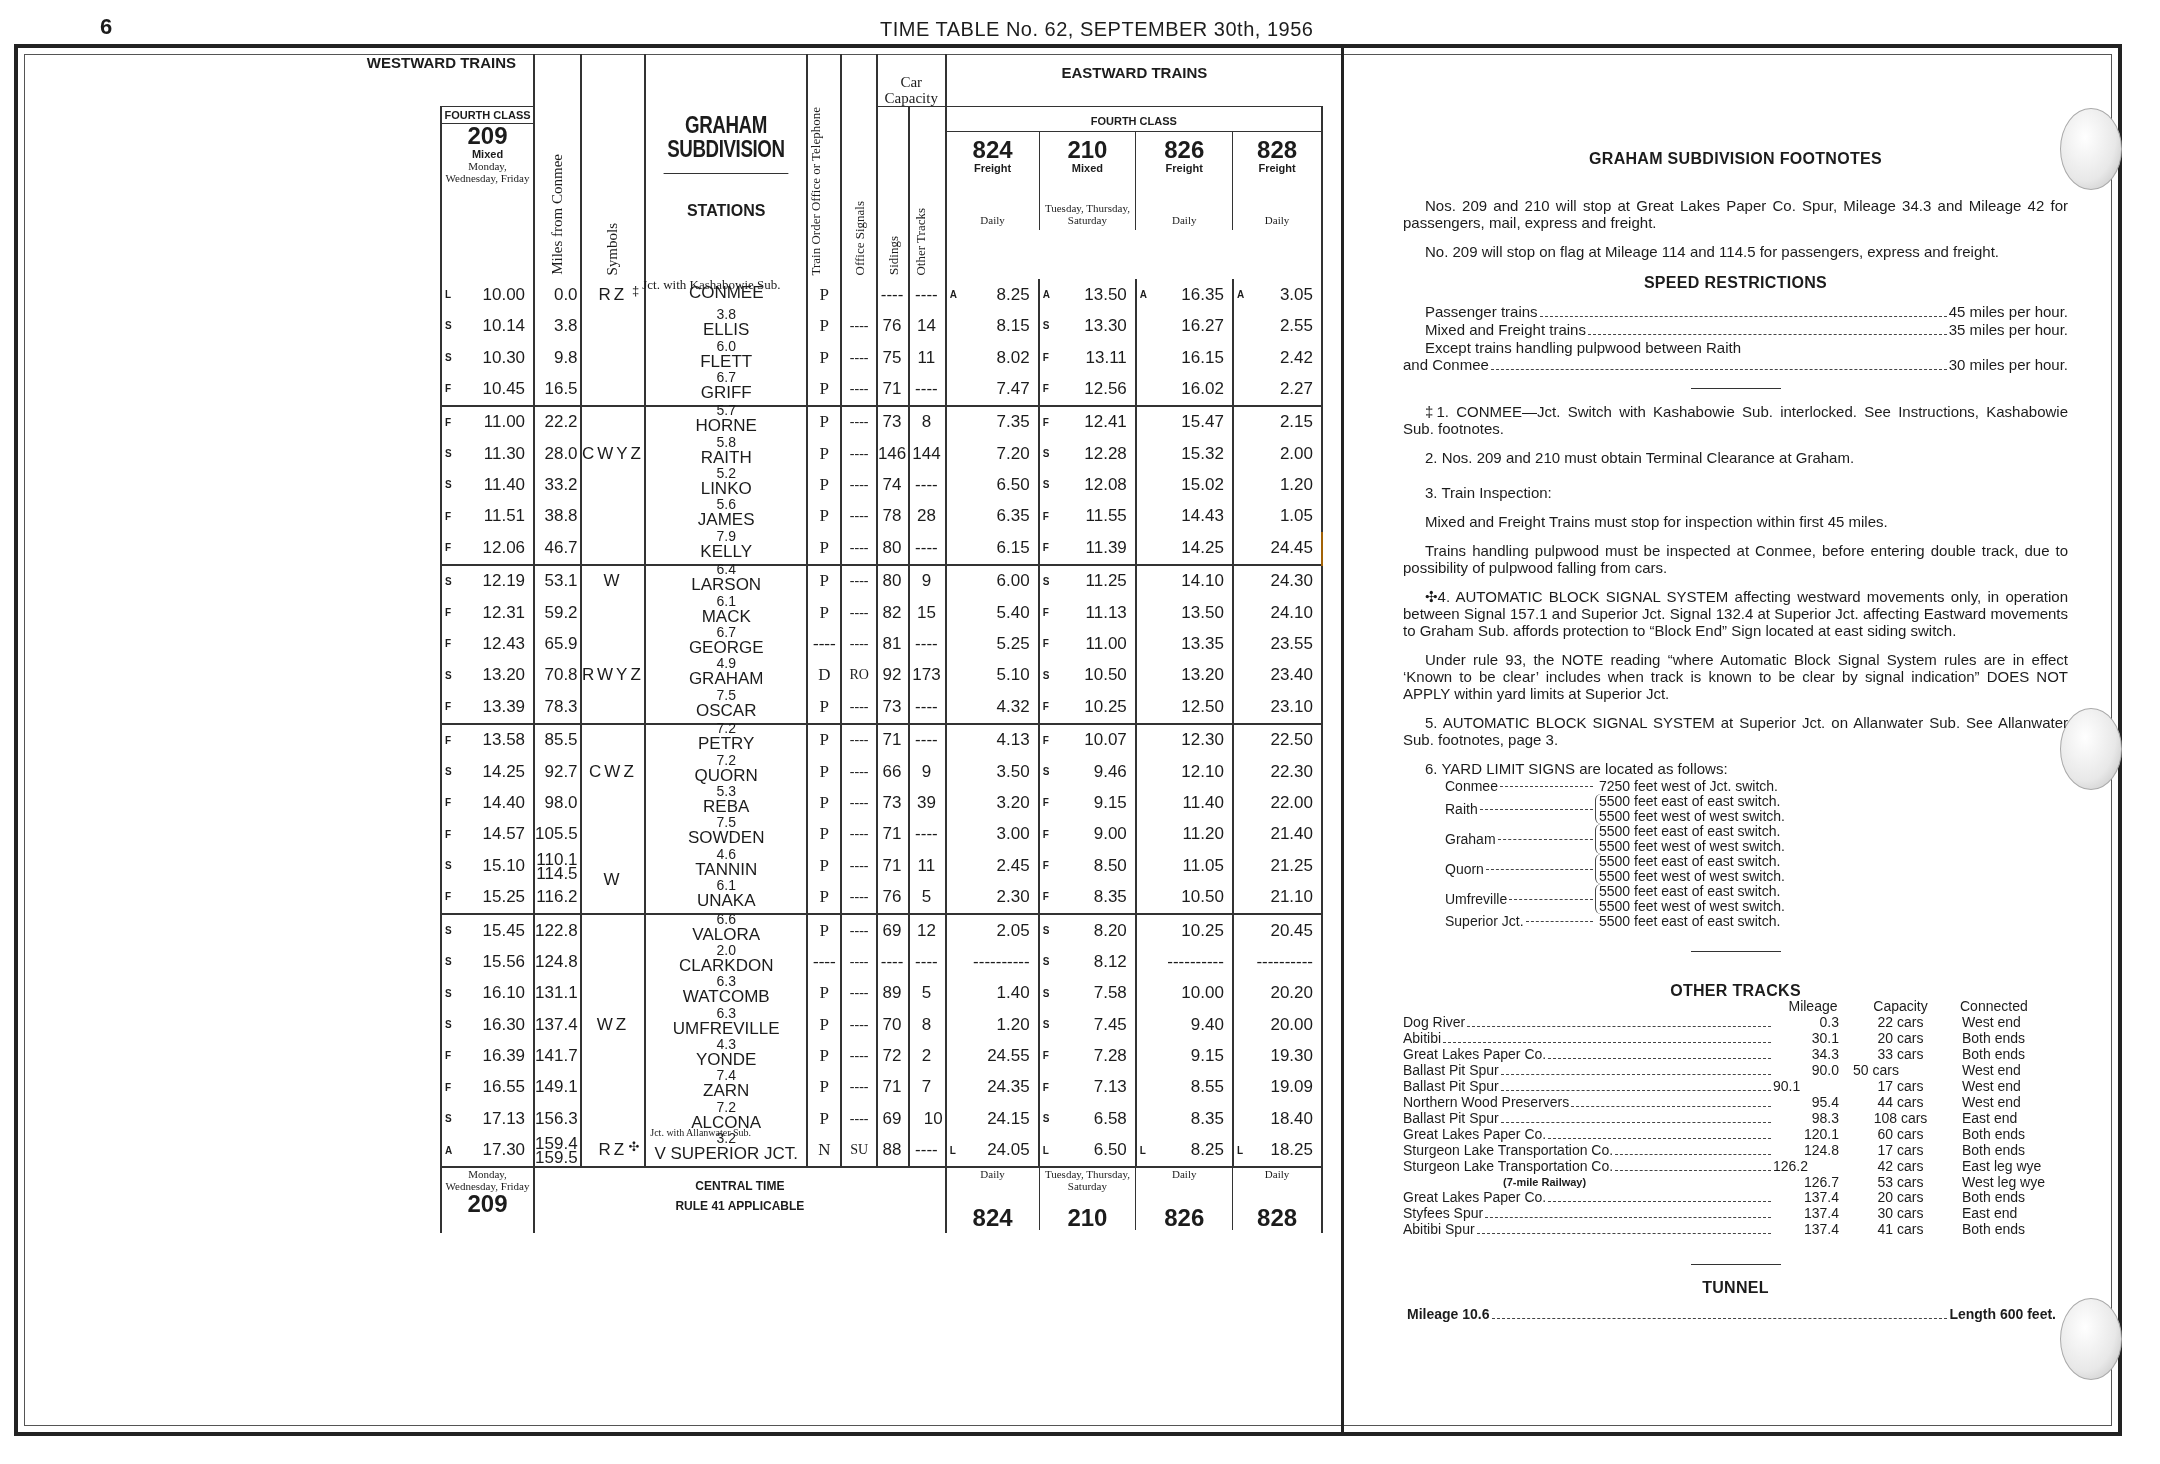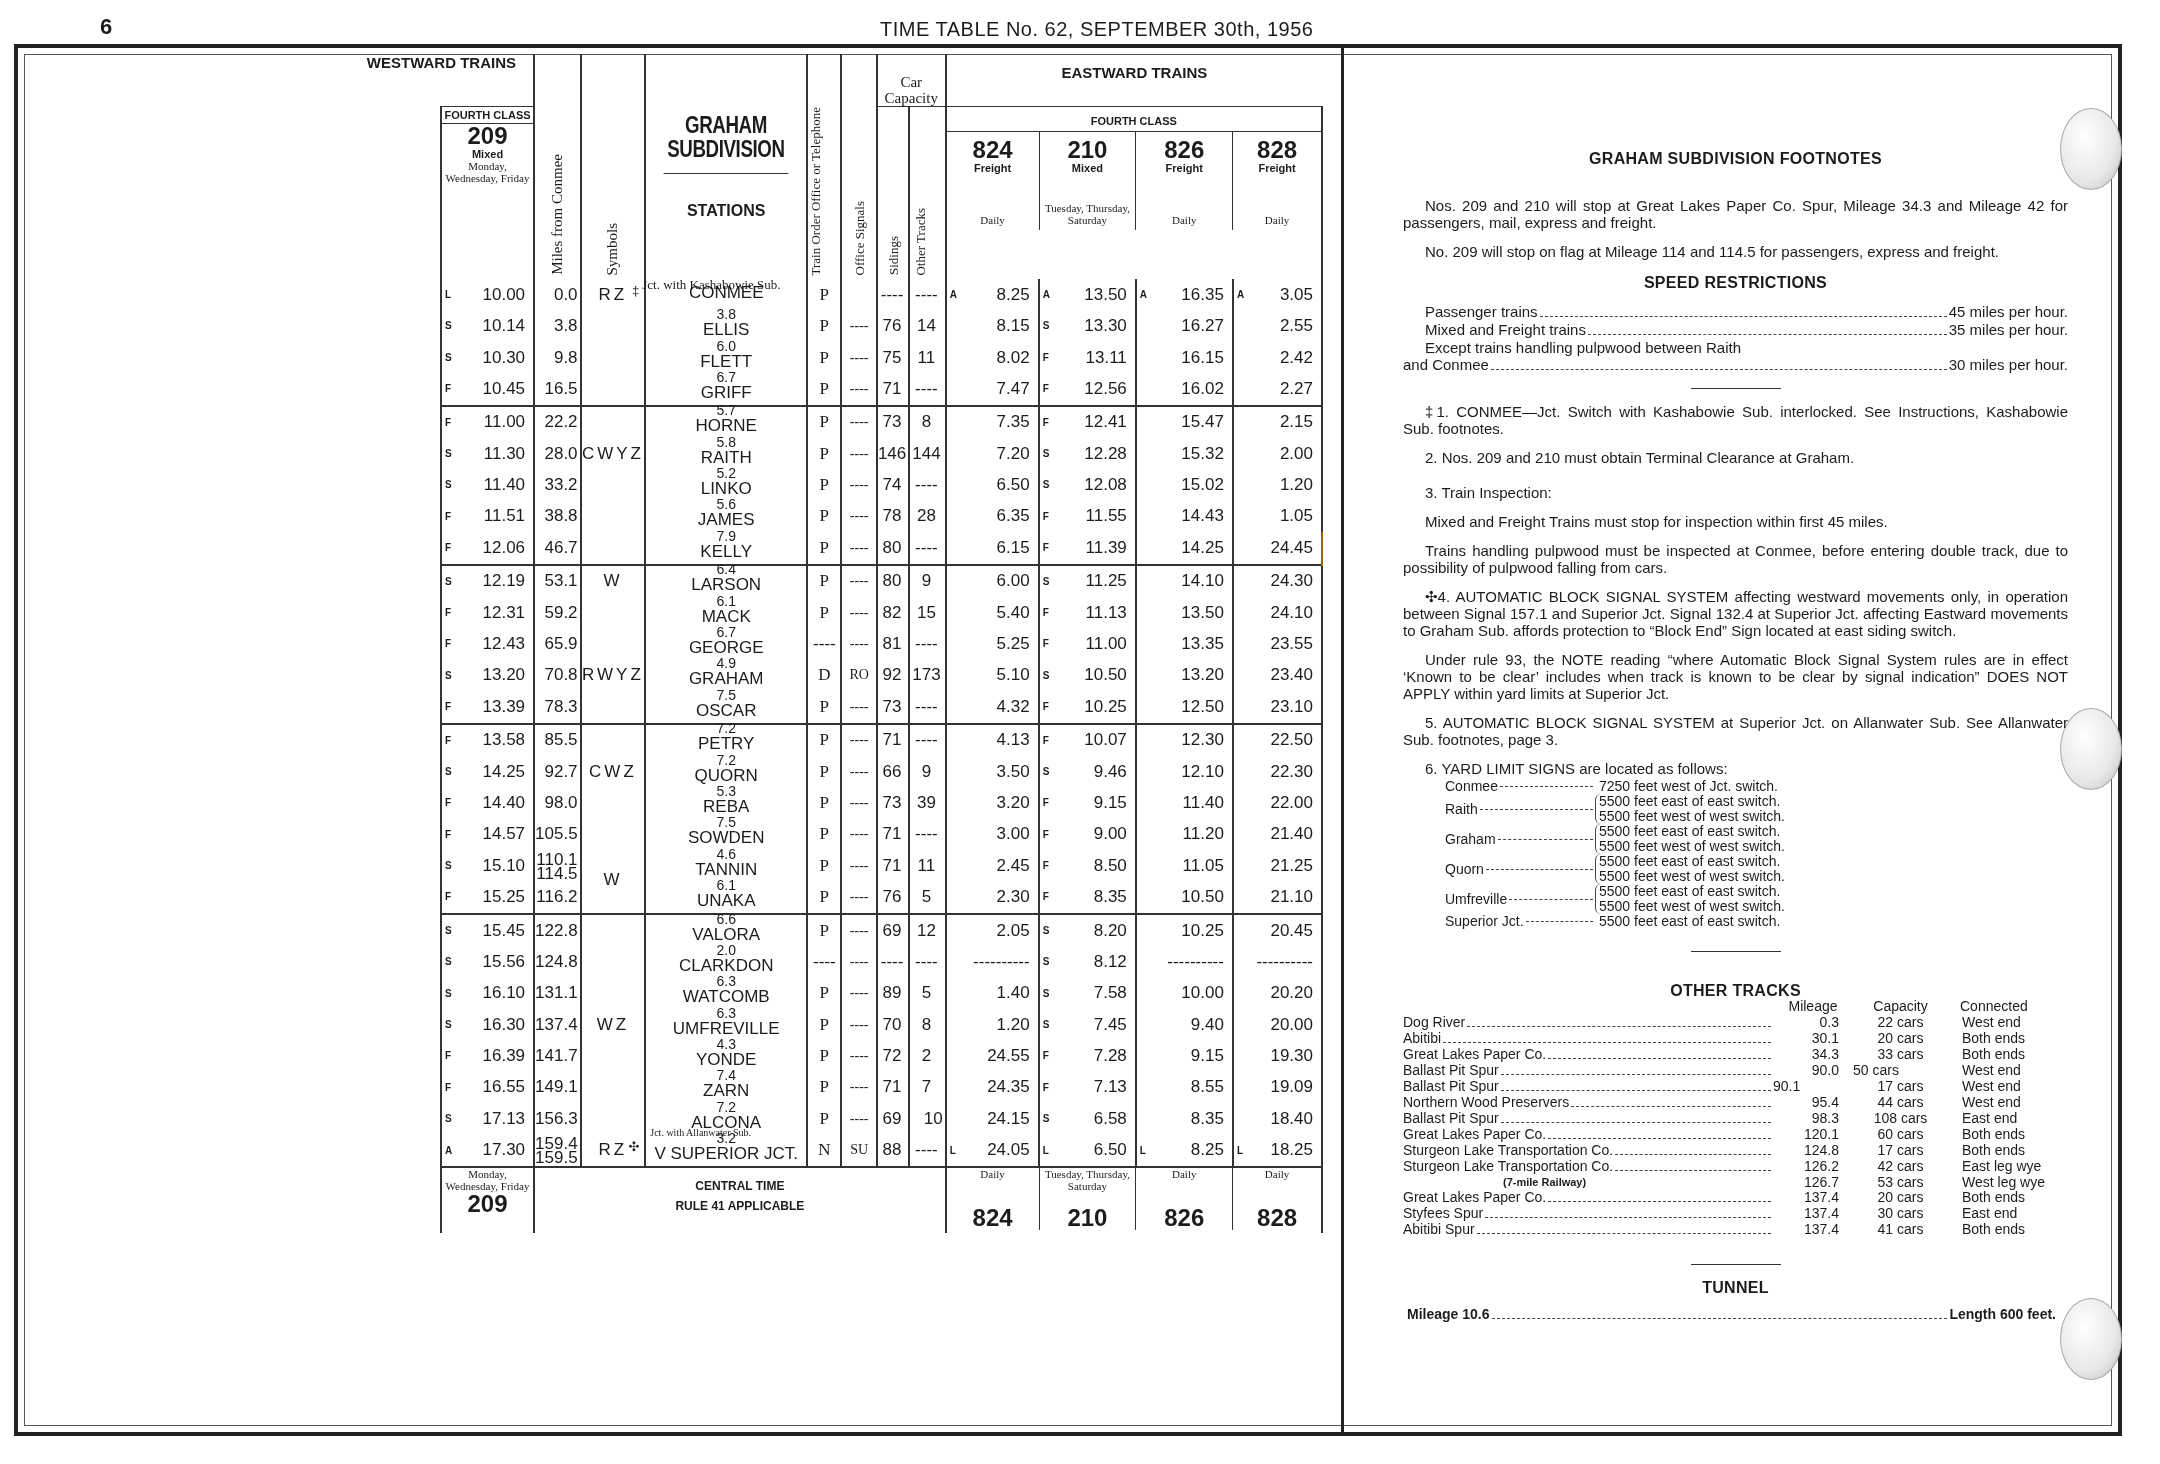--- a/index.html
+++ b/index.html
@@ -792,21 +792,21 @@
           <td style="text-align:center">17 cars</td>
           <td style="padding-left:14px">Both ends</td>
         </tr>
         <tr>
           <td>
             <div class="leader">
               <span>Sturgeon Lake Transportation Co.</span>
               <span class="fill"></span>
             </div>
           </td>
-          <td style="text-align:right;padding-right:14px">126.2</td>
+          <td style="padding-right:14px">126.2</td>
           <td style="text-align:center">42 cars</td>
           <td style="padding-left:14px">East leg wye</td>
         </tr>
         <tr>
           <td>
             <div style="padding-left:100px;font-size:11px;font-weight:bold">(7-mile Railway)</div>
           </td>
           <td style="text-align:right;padding-right:14px">126.7</td>
           <td style="text-align:center">53 cars</td>
           <td style="padding-left:14px">West leg wye</td>

